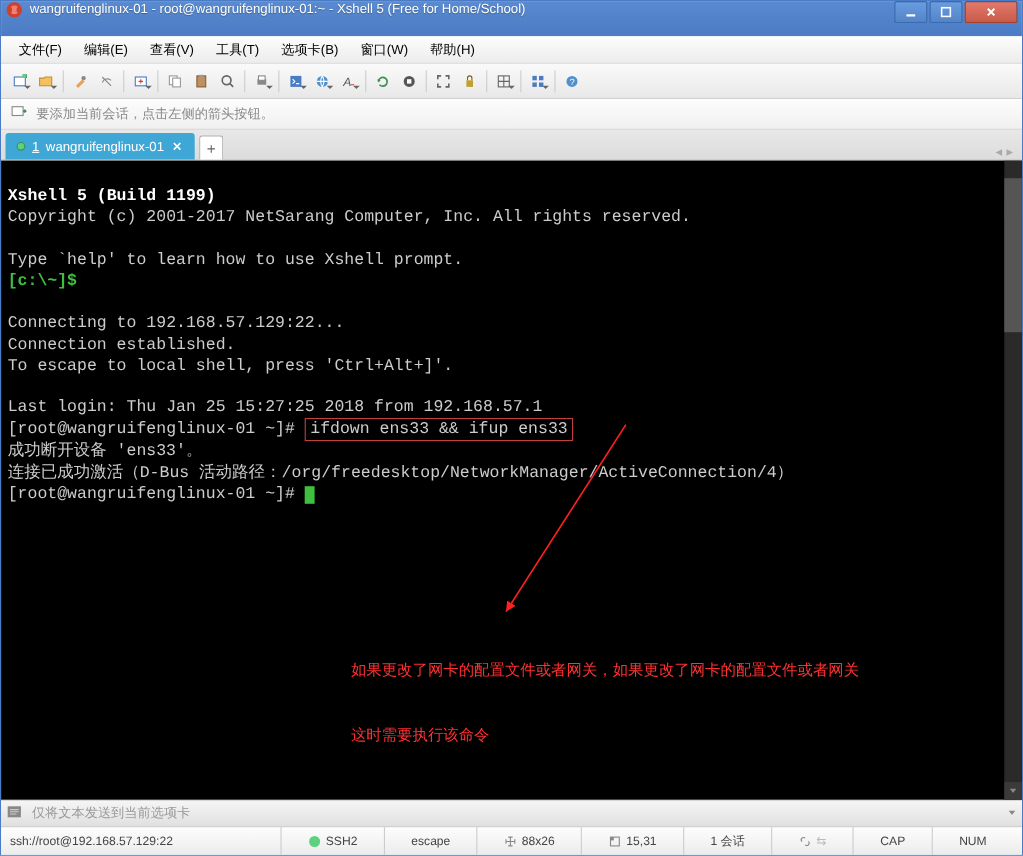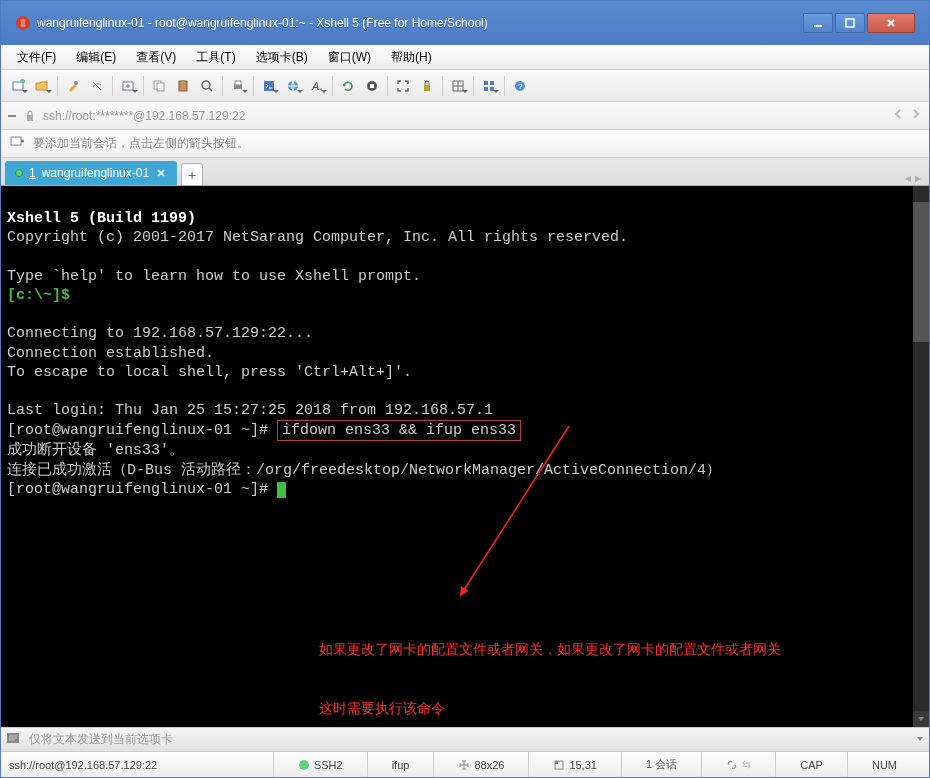--- a/index.html
+++ b/index.html
@@ -1,18 +1,18 @@
 <!DOCTYPE html>
 <html><head>
 <meta charset="utf-8">
 <style>
 * { margin: 0; padding: 0; box-sizing: border-box; }
 body { font-family: "Microsoft YaHei", Tahoma, sans-serif; font-size: 12px; background: #4a7bc4; width: 930px; height: 778px; overflow: hidden; }
 .window { background: #fff; width: 930px; height: 778px; display: flex; flex-direction: column; border: 1px solid #4a7bc4; }
-.titlebar { height: 44px; background: linear-gradient(#5a8bd0, #4a7bc4); display: flex; align-items: center; padding: 0 14px; color: #fff; }
+.titlebar { height: 32px; background: linear-gradient(#5a8bd0, #4a7bc4); display: flex; padding: 0 4px; color: #fff; }
 .titlebar-icon { width: 16px; height: 16px; margin-right: 6px; }
 .titlebar-text { flex: 1; font-size: 12px; text-shadow: 0 1px 1px rgba(0,0,0,0.3); }
 .win-btns { display: flex; gap: 0; }
 .win-btn { width: 30px; height: 20px; display: flex; align-items: center; justify-content: center; background: linear-gradient(#6a9ce0,#5484c8); border: 1px solid #3a6ab0; border-radius: 2px; margin-left: 2px; cursor: pointer; }
 .win-btn.close { width: 48px; background: linear-gradient(#e47a6a,#c85a4a); border-color: #a04030; }
 .win-btn svg { width: 10px; height: 10px; }
 .menubar { height: 24px; background: linear-gradient(#fdfdfd,#ececec); border-bottom: 1px solid #d0d0d0; display: flex; align-items: center; padding: 12px 8px; gap: 4px; }
 .menu-item { padding: 2px 8px; cursor: pointer; border-radius: 2px; }
 .toolbar { height: 32px; background: linear-gradient(#fafafa,#e8e8e8); border-bottom: 1px solid #d0d0d0; display: flex; align-items: center; padding: 0 6px; gap: 2px; }
 .tb-btn { width: 22px; height: 22px; display: flex; align-items: center; justify-content: center; border-radius: 2px; cursor: pointer; position: relative; }
@@ -209,40 +209,20 @@
       </div>
     <div class="tb-sep"></div>
     <div class="tb-btn">
         <svg width="14" height="14">
           <circle cx="7" cy="7" r="5" fill="#5090d0"></circle>
           <text x="5" y="10" font-size="8" fill="#fff">?</text>
         </svg>
       </div>
   </div>
 
-  <div class="addrbar">
-    <span class="addr-toggle">
-        <svg width="10" height="10">
-          <rect x="1" y="4" width="8" height="2" fill="#888"></rect>
-        </svg>
-      </span>
-    <span class="addr-lock"><svg width="14" height="14">
-          <rect x="4" y="6" width="6" height="6" fill="#b0b0b0"></rect>
-          <path d="M5 6 L5 4 A2 2 0 0 1 9 4 L9 6" fill="none" stroke="#888"></path>
-        </svg></span>
-    <span class="addr-text">ssh://root:********@192.168.57.129:22</span>
-    <div class="addr-nav">
-      <span><svg width="14" height="14">
-            <path d="M9 3 L5 7 L9 11" stroke="#bbb" fill="none" stroke-width="2"></path>
-          </svg></span>
-      <span><svg width="14" height="14">
-            <path d="M5 3 L9 7 L5 11" stroke="#bbb" fill="none" stroke-width="2"></path>
-          </svg></span>
-    </div>
-  </div>
 
   <div class="infobar">
     <span><svg width="16" height="16">
           <rect x="2" y="3" width="10" height="8" fill="#fff" stroke="#888"></rect>
           <path d="M12 7 L15 7 M13.5 5.5 L13.5 8.5" stroke="#3a9050" stroke-width="1.5"></path>
         </svg></span>
     <span>要添加当前会话，点击左侧的箭头按钮。</span>
   </div>
 
   <div class="tabbar">
@@ -316,21 +296,21 @@
   </div>
 
   <div class="statusbar">
     <span class="st-left">ssh://root@192.168.57.129:22</span>
     <span class="st-seg">
         <span class="st-icon"><svg width="12" height="12">
             <circle cx="6" cy="6" r="5" fill="#5fd080"></circle>
           </svg></span>
         <span>SSH2</span>
       </span>
-    <span class="st-seg">ifup</span>
+    <span class="st-seg">escape</span>
     <span class="st-seg">
         <span class="st-icon"><svg width="12" height="12">
             <path d="M2 6 L10 6 M6 2 L6 10" stroke="#888"></path>
             <path d="M2 4 L2 8 M10 4 L10 8 M4 2 L8 2 M4 10 L8 10" stroke="#888"></path>
           </svg></span>
         <span>88x26</span>
       </span>
     <span class="st-seg">
         <span class="st-icon"><svg width="12" height="12">
             <rect x="2" y="2" width="8" height="8" fill="none" stroke="#888"></rect>

